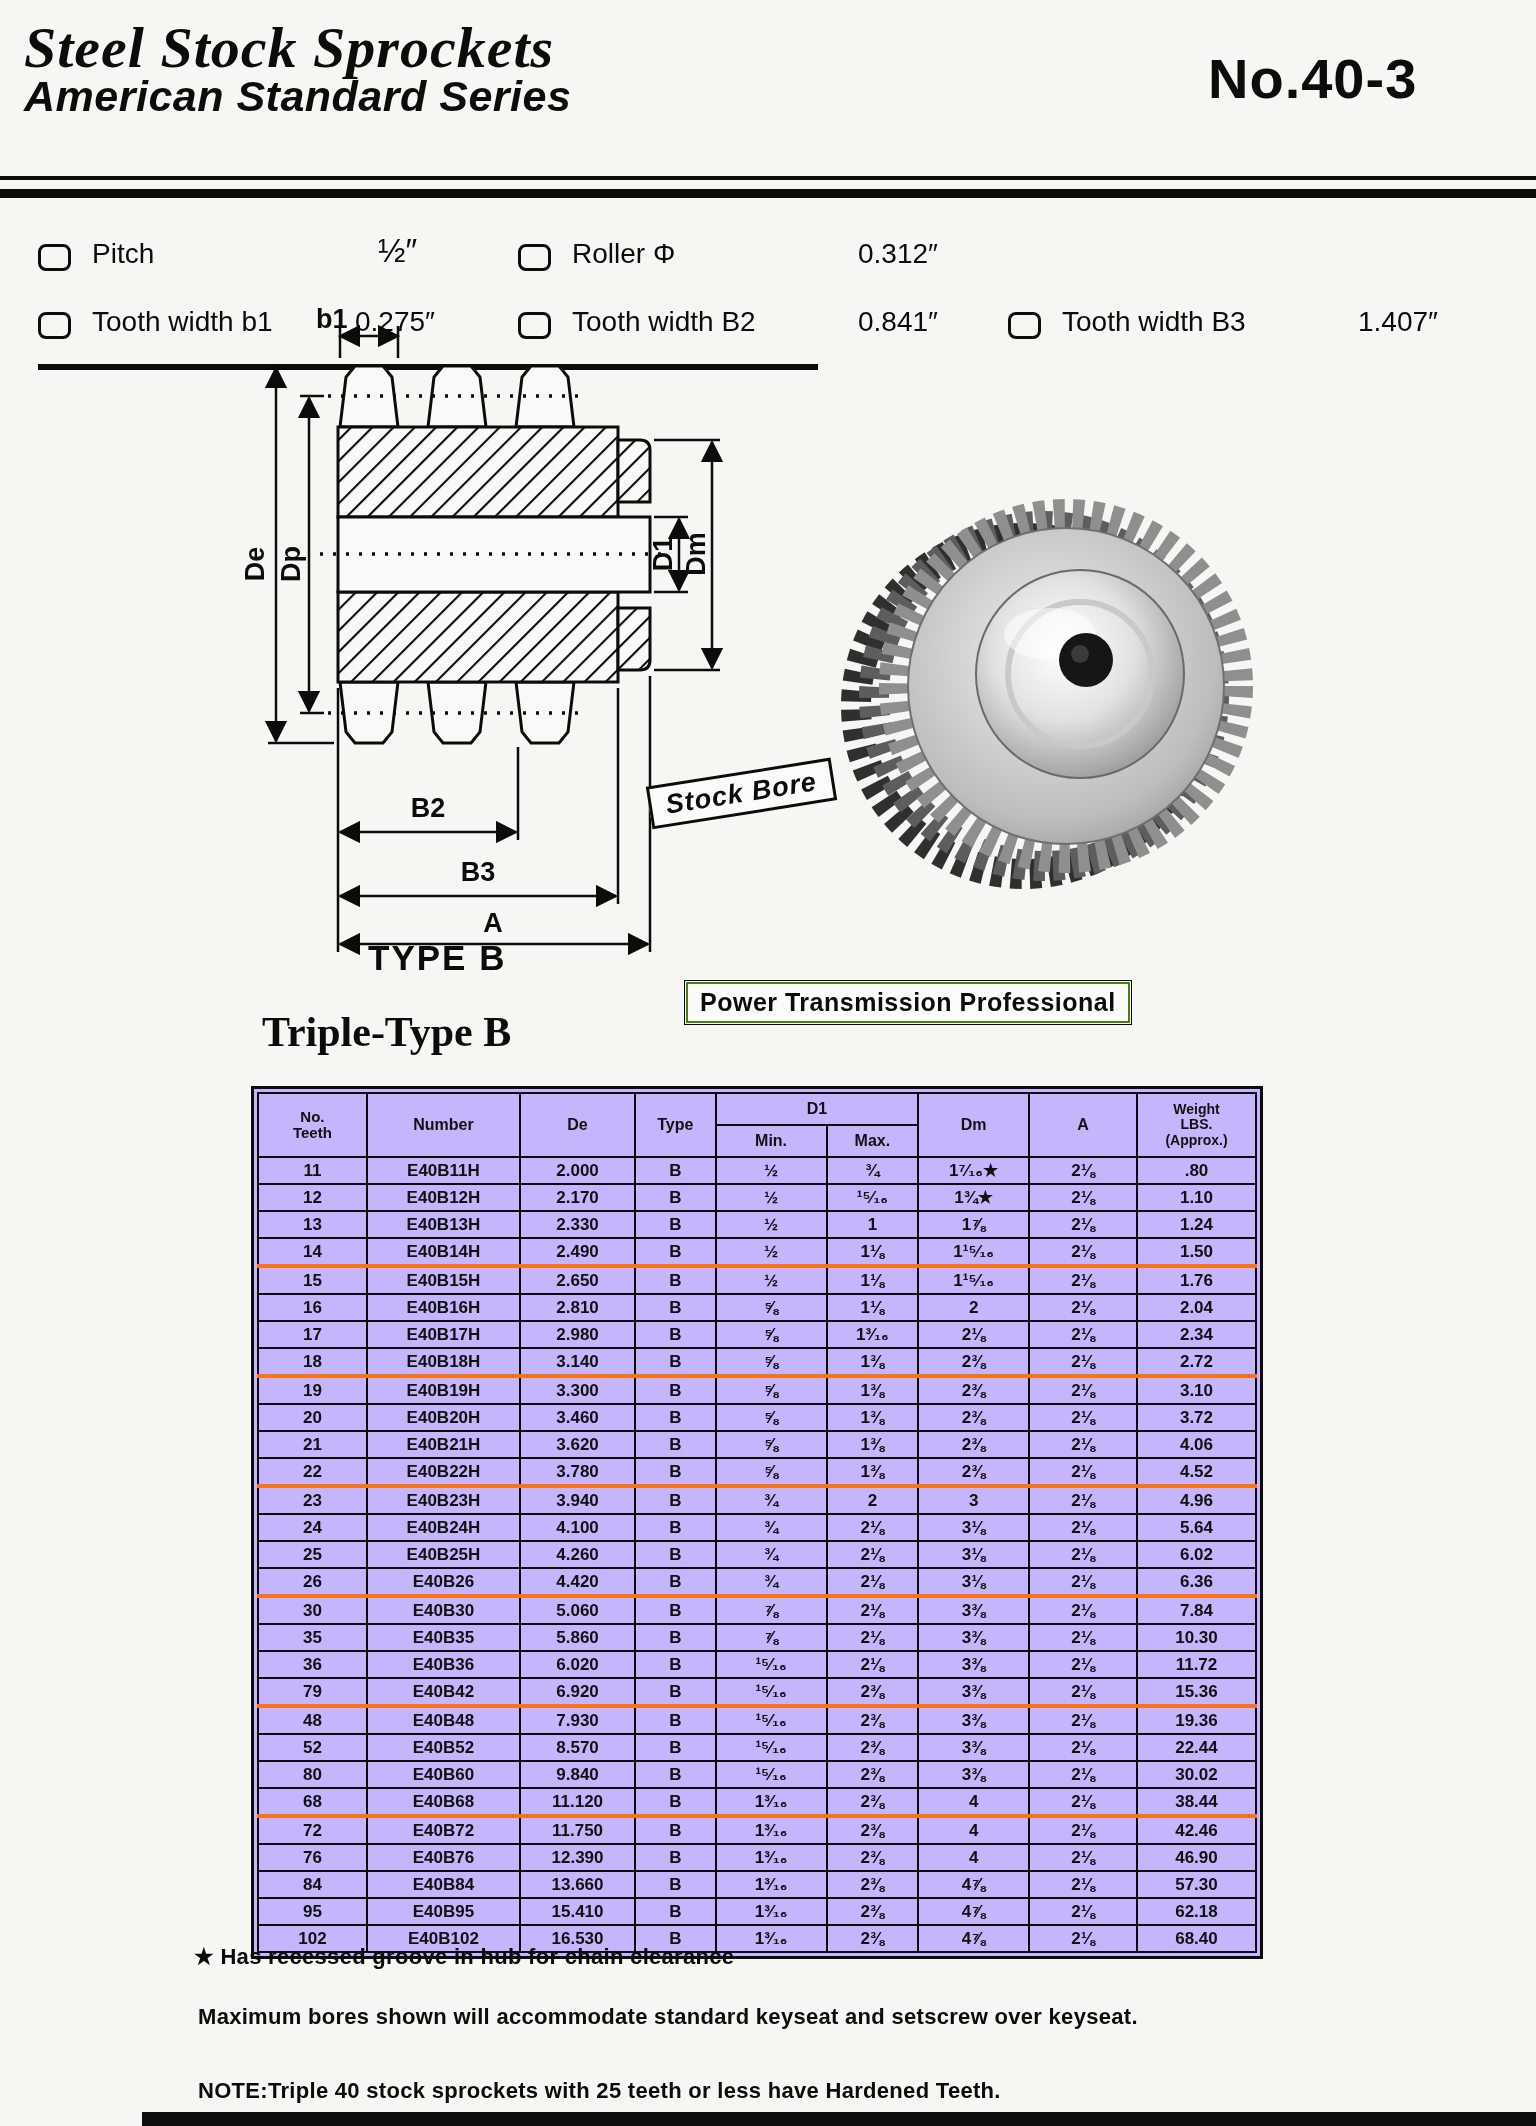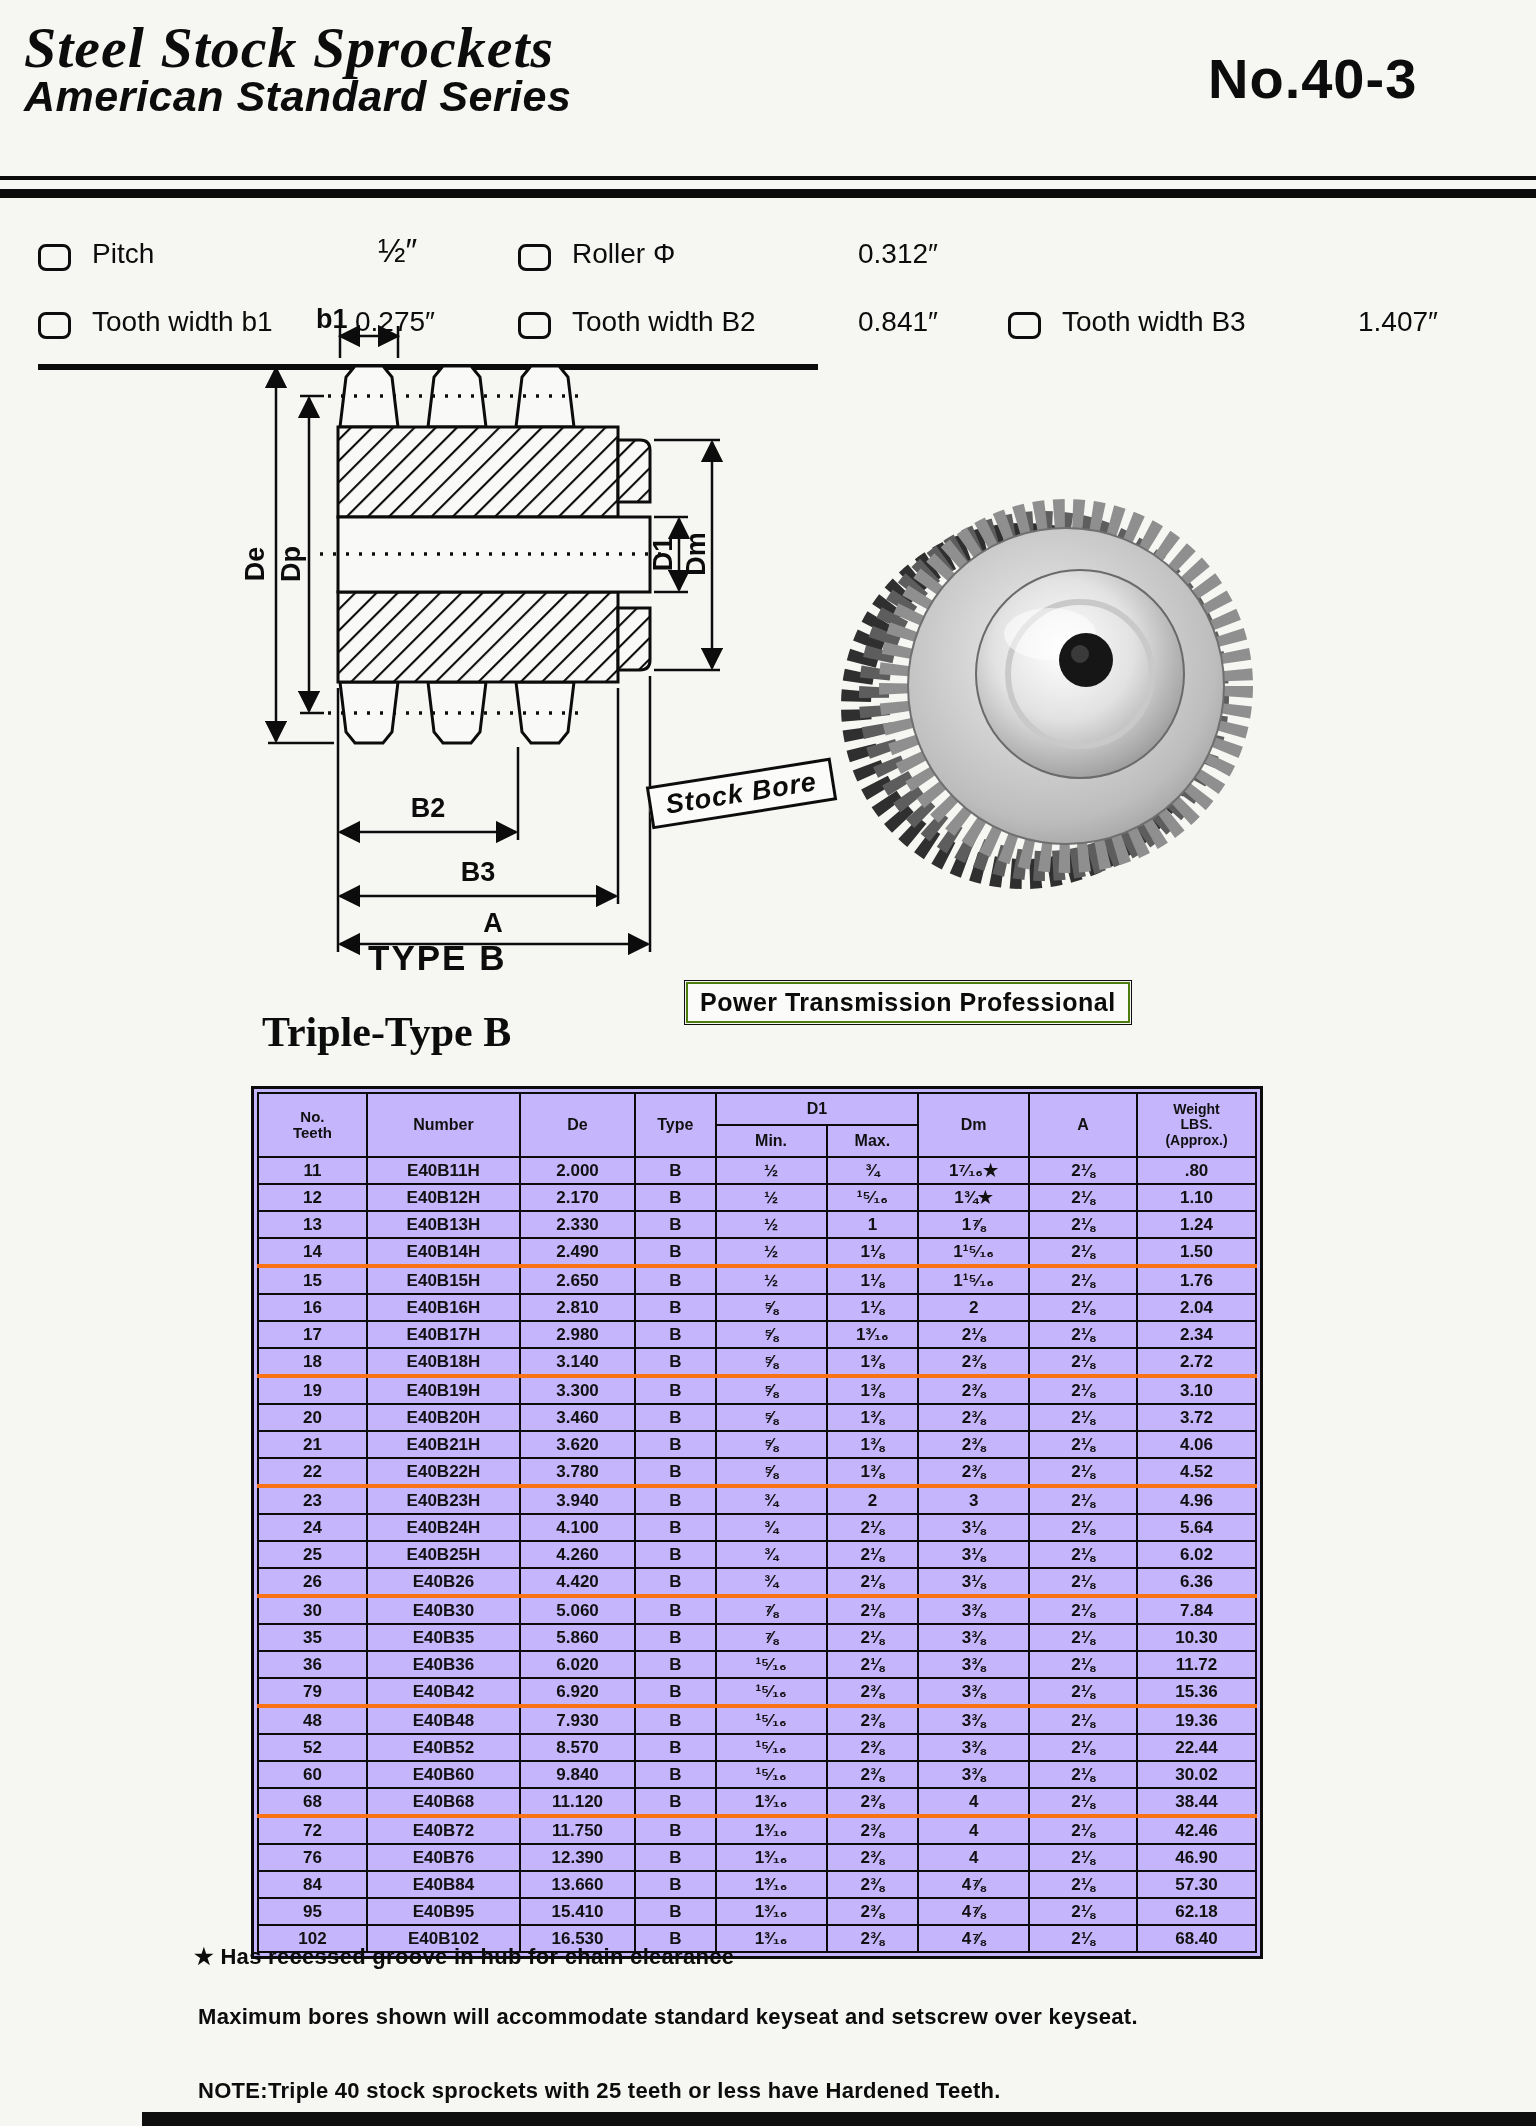--- a/index.html
+++ b/index.html
@@ -453,21 +453,21 @@
           <td>E40B52</td>
           <td>8.570</td>
           <td>B</td>
           <td>¹⁵⁄₁₆</td>
           <td>2⅜</td>
           <td>3⅜</td>
           <td>2⅛</td>
           <td>22.44</td>
         </tr>
         <tr>
-          <td>60</td>
+          <td>80</td>
           <td>E40B60</td>
           <td>9.840</td>
           <td>B</td>
           <td>¹⁵⁄₁₆</td>
           <td>2⅜</td>
           <td>3⅜</td>
           <td>2⅛</td>
           <td>30.02</td>
         </tr>
         <tr class="group-end">

